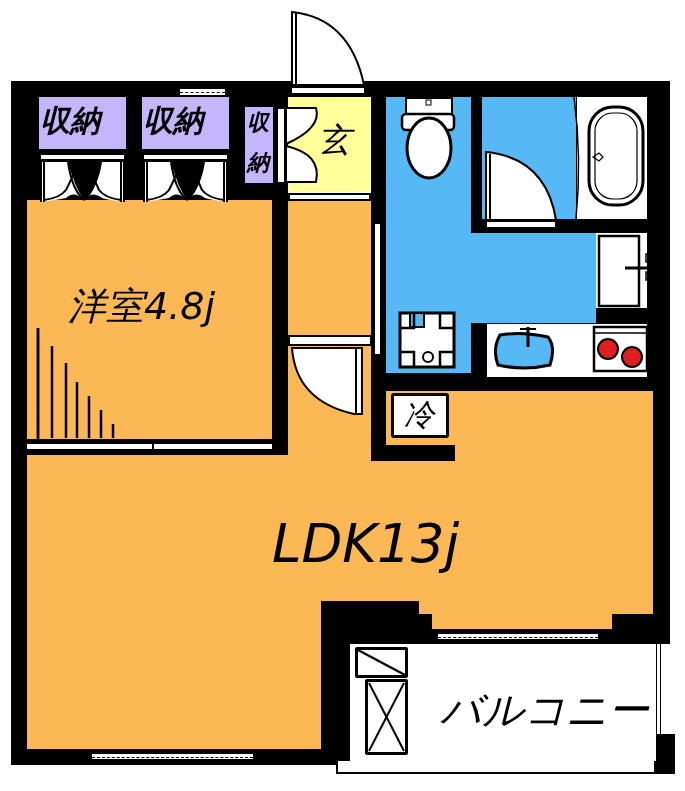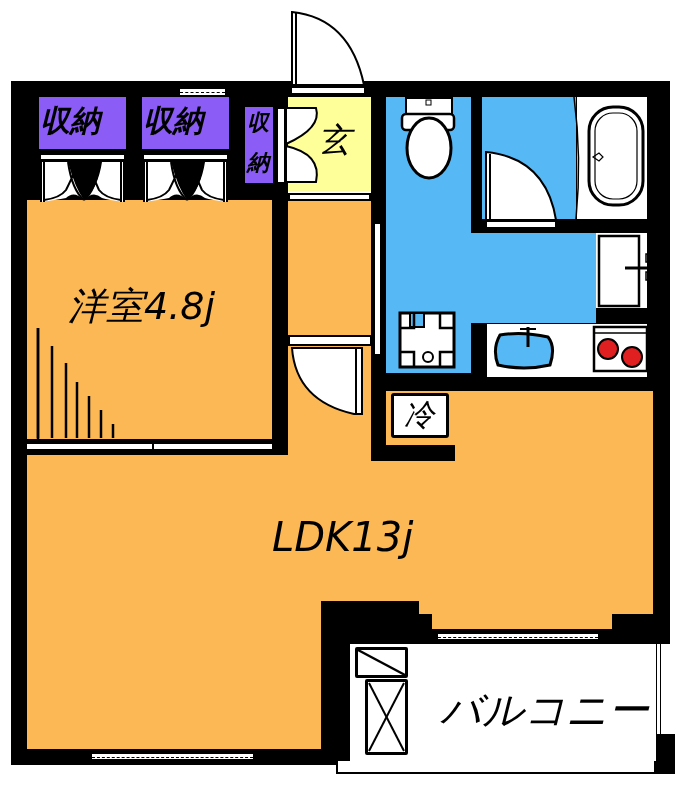--- a/index.html
+++ b/index.html
@@ -1,21 +1,21 @@
 <!DOCTYPE html>
 <html><head>
 <meta charset="utf-8">
 <style>
   html, body { margin:0; padding:0; background:#ffffff; }
   body { width:685px; height:791px; position:relative; overflow:hidden; font-family:"DejaVu Sans", sans-serif; }
   .abs { position:absolute; box-sizing:border-box; }
   .wall { background:#000; }
   .floor { background:#fbb854; }
   .wet { background:#56b8f5; }
-  .storage { background:#8b5cf6; }
+  .storage { background:#c4b5fd; }
   .genkan { background:#ffff9a; }
   .white { background:#fff; }
   .label { position:absolute; font-style:italic; color:#000; white-space:nowrap; line-height:1; }
   .win { background:#fff; border-top:2px solid #000; border-bottom:2px solid #000; }
   .winv { background:#fff; border-left:2px solid #000; border-right:2px solid #000; }
   .dash { border-top:1px dashed #000; position:absolute; left:0; right:0; top:50%; }
   svg { position:absolute; overflow:visible; }
 </style>
 </head>
 <body>
@@ -193,13 +193,13 @@
   <circle cx="16" cy="24" r="10" fill="#e02020" stroke="#000" stroke-width="2"></circle>
   <circle cx="40" cy="32" r="10" fill="#e02020" stroke="#000" stroke-width="2"></circle>
 </svg>
 
 <div class="abs wall" style="left:371px;top:373px;width:15px;height:88px;"></div>
 <div class="abs wall" style="left:371px;top:445px;width:84px;height:16px;"></div>
 <div class="abs white" style="left:391px;top:393px;width:58px;height:45px;border:3px solid #000;border-radius:3px;">
   <span class="label" style="left:10px;top:4px;font-size:30px;">冷</span>
 </div>
 
-<span class="label" style="left:272px;top:517px;font-size:40px;">LDK13j</span>
+<span class="label" style="left:272px;top:517px;font-size:53px;">LDK13j</span>
 
 </body></html>

